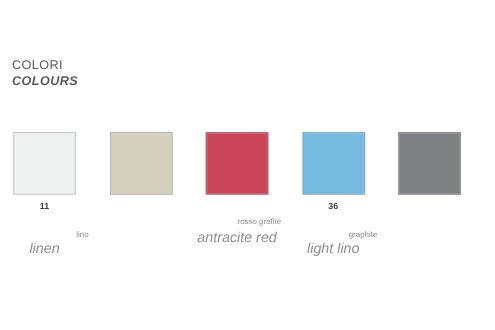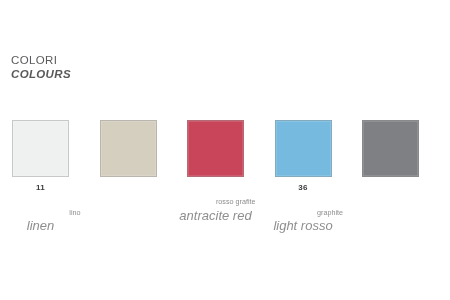--- a/index.html
+++ b/index.html
@@ -125,21 +125,21 @@
         <div class="swatch-name-it">rosso grafite</div>
         <div class="swatch-name-en">antracite red</div>
       </div>
     </div>
 
     <div class="swatch-cell">
       <div class="swatch-chip" style="background-color: rgb(118, 187, 223);"></div>
       <div class="swatch-labels">
         <div class="swatch-code">36</div>
         <div class="swatch-name-it">graphite</div>
-        <div class="swatch-name-en">light rosso</div>
+        <div class="swatch-name-en">light lino</div>
       </div>
     </div>
 
 
     <div class="swatch-cell">
       <div class="swatch-chip" style="background-color: rgb(126, 128, 131);"></div>
     </div>
 
   </div>
 </div>

